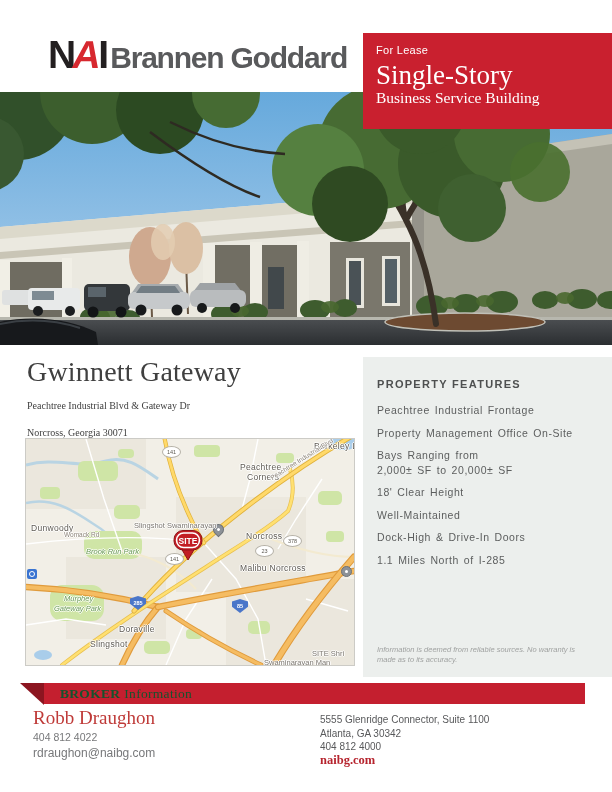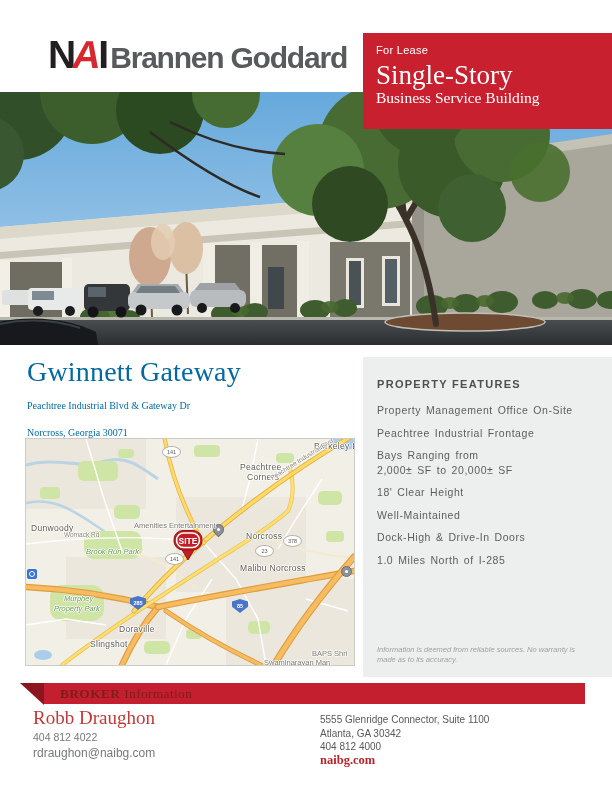--- a/index.html
+++ b/index.html
@@ -17,21 +17,21 @@
   .banner{position:absolute;left:363px;top:33px;width:287px;height:96px;background:#c9202f;color:#fff;
           box-sizing:border-box;padding:11px 0 0 13px;z-index:4;}
   .banner .eyebrow{font-size:11px;letter-spacing:.3px;margin-bottom:5px;}
   .banner .b-title{font-family:"Liberation Serif","DejaVu Serif",serif;font-size:27px;line-height:28px;}
   .banner .b-sub{font-family:"Liberation Serif","DejaVu Serif",serif;font-size:15.5px;line-height:18px;}
 
   
   .photo{position:absolute;left:0;top:92px;width:612px;height:253px;z-index:1;}
 
   
-  .listing{position:absolute;left:27px;top:356px;color:#0369a1;font-family:"Liberation Serif","DejaVu Serif",serif;}
+  .listing{position:absolute;left:27px;top:356px;color:#404040;font-family:"Liberation Serif","DejaVu Serif",serif;}
   .listing h1{margin:0;font-size:28px;font-weight:400;letter-spacing:.2px;}
   .listing .addr{font-size:10px;line-height:19px;margin-top:8px;}
 
   
   .map{position:absolute;left:25px;top:438px;width:328px;height:226px;background:#f2efe7;
        border:1px solid #cccbc6;overflow:hidden;}
   .map svg{position:absolute;left:0;top:0;}
   .m-lbl{position:absolute;font-size:7.5px;color:#7d7871;white-space:nowrap;z-index:3;
          text-shadow:1px 0 0 #fff,-1px 0 0 #fff,0 1px 0 #fff,0 -1px 0 #fff;}
   .m-lbl.town{font-size:8.5px;color:#5f5b54;letter-spacing:.3px;}
@@ -56,21 +56,21 @@
   .features{position:absolute;left:363px;top:357px;width:254px;height:320px;background:#ecefed;
             box-sizing:border-box;padding:21px 12px 4px 14px;}
   .features h2{margin:0 0 13px 0;font-size:11px;font-weight:bold;color:#4e5050;letter-spacing:1.3px;}
   .feat-item{margin-bottom:8px;}
   .feat-line{font-size:10.5px;line-height:14.5px;color:#5c5e5e;letter-spacing:.55px;word-spacing:1.5px;}
   .feat-sub{padding-left:11px;}
   .disclaimer{position:absolute;left:14px;bottom:12px;font-style:italic;font-size:7.5px;line-height:10px;color:#a0a2a1;}
 
   
   .ribbon{position:absolute;left:0;top:679px;width:612px;height:32px;z-index:2;}
-  .band-text{position:absolute;left:60px;top:686px;z-index:3;color:#7f1d1d;
+  .band-text{position:absolute;left:60px;top:686px;z-index:3;color:#14532d;
              font-family:"Liberation Serif","DejaVu Serif",serif;font-size:13.5px;letter-spacing:.3px;}
   .band-text b{font-weight:bold;margin-right:4px;}
   .broker-name{position:absolute;left:33px;top:707px;color:#bf3a38;
                font-family:"Liberation Serif","DejaVu Serif",serif;font-size:19px;}
   .broker-phone{position:absolute;left:33px;top:731px;font-size:10.5px;color:#77787a;}
   .broker-email{position:absolute;left:33px;top:746px;font-size:12px;color:#77787a;}
   .office{position:absolute;left:320px;top:713px;font-size:10px;line-height:13.5px;color:#58595b;}
   .website{position:absolute;left:320px;top:753px;color:#b6242e;font-weight:bold;
            font-family:"Liberation Serif","DejaVu Serif",serif;font-size:12.5px;}
 </style>
@@ -279,29 +279,29 @@
       </g>
     </svg>
 
     <div id="map-overlays">
         <span class="m-lbl town" style="left: 288px; top: 2px;">Berkeley Lake</span>
         <span class="m-lbl town" style="left: 214px; top: 23px;">Peachtree</span>
         <span class="m-lbl town" style="left: 221px; top: 33px;">Corners</span>
         <span class="m-lbl roadlbl" style="left: 243px; top: 36px; transform: rotate(-32deg); transform-origin: left top;">Peachtree Industrial Blvd</span>
         <span class="m-lbl town" style="left: 5px; top: 84px;">Dunwoody</span>
         <span class="m-lbl roadlbl" style="left: 38px; top: 92px;">Womack Rd</span>
-        <span class="m-lbl poi" style="left: 108px; top: 82px;">Amenities Entertainment</span>
+        <span class="m-lbl poi" style="left: 108px; top: 82px;">Slingshot Swaminarayan</span>
         <span class="m-lbl park" style="left: 60px; top: 108px;">Brook Run Park</span>
         <span class="m-lbl town" style="left: 220px; top: 92px;">Norcross</span>
         <span class="m-lbl town" style="left: 214px; top: 124px;">Malibu Norcross</span>
         <span class="m-lbl park" style="left: 38px; top: 155px;">Murphey</span>
-        <span class="m-lbl park" style="left: 28px; top: 165px;">Property Park</span>
+        <span class="m-lbl park" style="left: 28px; top: 165px;">Gateway Park</span>
         <span class="m-lbl town" style="left: 93px; top: 185px;">Doraville</span>
         <span class="m-lbl town" style="left: 64px; top: 200px;">Slingshot</span>
-        <span class="m-lbl poi" style="left: 286px; top: 210px;">BAPS Shri</span>
+        <span class="m-lbl poi" style="left: 286px; top: 210px;">SITE Shri</span>
         <span class="m-lbl poi" style="left: 238px; top: 219px;">Swaminarayan Man</span>
         <span class="shield oval" style="left: 136px; top: 7px;">141</span>
         <span class="shield oval" style="left: 139px; top: 114px;">141</span>
         <span class="shield oval" style="left: 229px; top: 106px;">23</span>
         <span class="shield oval" style="left: 257px; top: 96px;">378</span>
         <span class="shield int" style="left: 104px; top: 157px;">285</span>
         <span class="shield int" style="left: 206px; top: 160px;">85</span>
       </div>
 
     <span class="pin-gray" style="left:187px;top:85px;"></span>
@@ -315,40 +315,40 @@
         <rect x="5.6" y="4" width="22.8" height="14.5" rx="7" fill="none" stroke="#ffffff" stroke-width="1.6"></rect>
         <text x="17" y="14.5" text-anchor="middle" font-family="Liberation Sans, sans-serif" font-size="8.5" font-weight="bold" fill="#ffffff">SITE</text>
       </svg>
     </div>
   </div>
 
   <aside class="features">
     <h2>PROPERTY FEATURES</h2>
     <div id="features-list">
         <div class="feat-item">
+          <div class="feat-line">Peachtree Industrial Frontage</div>
+        </div>
+        <div class="feat-item">
           <div class="feat-line">Property Management Office On-Site</div>
-        </div>
-        <div class="feat-item">
-          <div class="feat-line">Peachtree Industrial Frontage</div>
         </div>
         <div class="feat-item">
           <div class="feat-line">Bays Ranging from</div>
           <div class="feat-line">2,000± SF to 20,000± SF</div>
         </div>
         <div class="feat-item">
           <div class="feat-line">18' Clear Height</div>
         </div>
         <div class="feat-item">
           <div class="feat-line">Well-Maintained</div>
         </div>
         <div class="feat-item">
           <div class="feat-line">Dock-High &amp; Drive-In Doors</div>
         </div>
         <div class="feat-item">
-          <div class="feat-line">1.0 Miles North of I-285</div>
+          <div class="feat-line">1.1 Miles North of I-285</div>
         </div>
       </div>
     <div id="disclaimer" class="disclaimer">
         <div>Information is deemed from reliable sources. No warranty is</div>
         <div>made as to its accuracy.</div>
       </div>
   </aside>
 
   <svg class="ribbon" viewBox="0 0 612 32">
     <polygon points="20,4 44,4 44,26" fill="#8c1520"></polygon>

